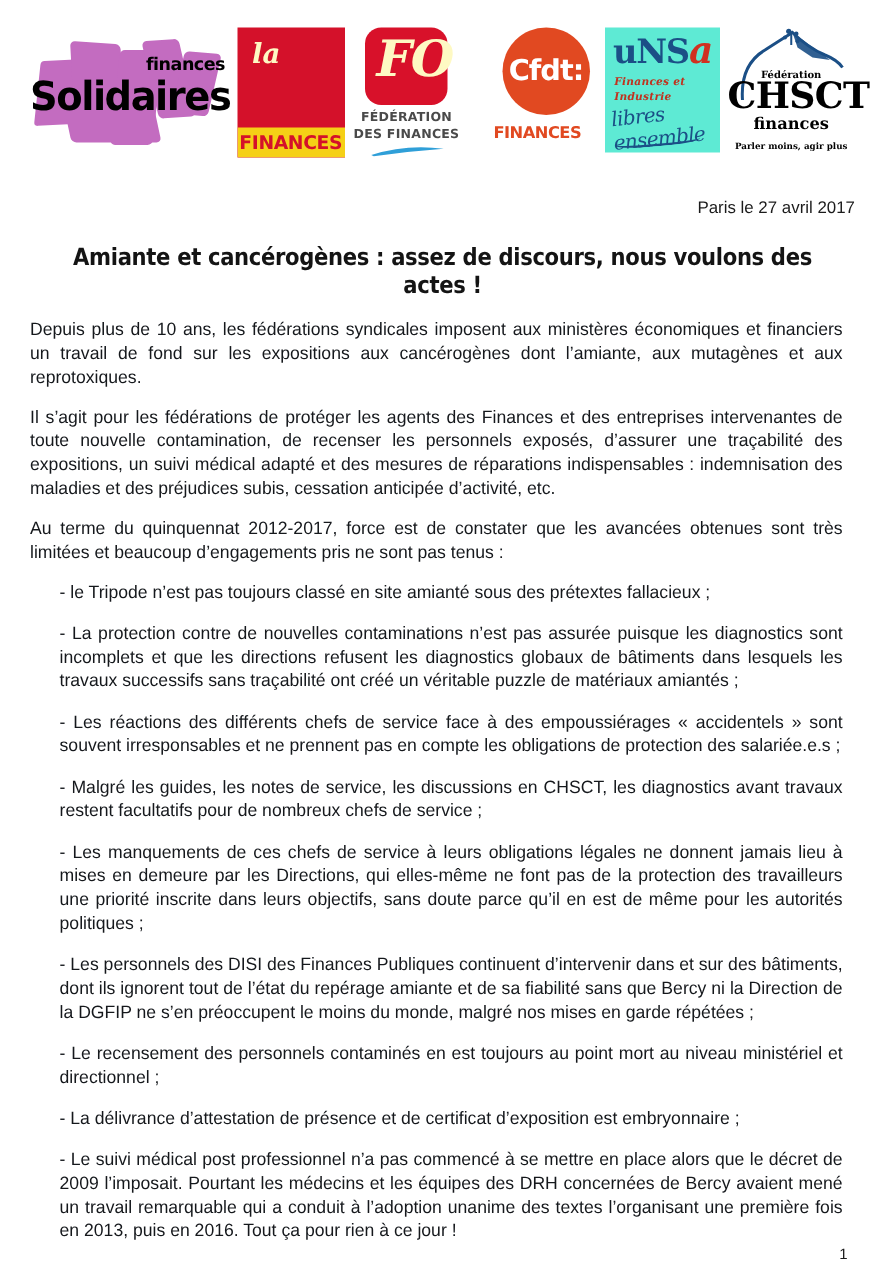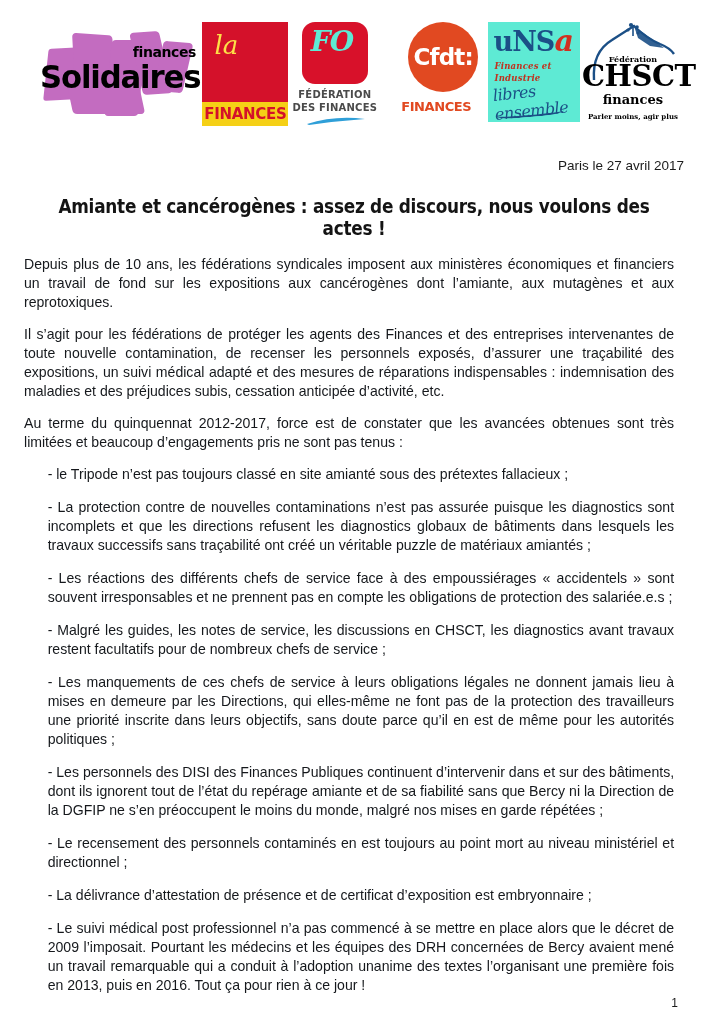--- a/index.html
+++ b/index.html
@@ -14,21 +14,21 @@
     color: #1b1b1b;
     position: relative;
     overflow: hidden;
   }
 
   
   .logo-bar {
     display: flex;
     align-items: flex-start;
     justify-content: space-between;
-    padding: 22px 24px 0 40px;
+    padding: 22px 24px 0 24px;
     height: 126px;
     box-sizing: border-box;
   }
   .logo {
     position: relative;
     flex: none;
   }
 
   
   .logo-solidaires {
@@ -76,23 +76,23 @@
     height: 104px;
     background: #d4112a;
     position: relative;
     overflow: hidden;
   }
   .cgt-la {
     position: absolute;
     left: 12px; top: 10px;
     font-family: "DejaVu Serif", serif;
     font-style: italic;
-    font-weight: normal;
-    font-size: 26px;
-    color: #fde047;
+    font-weight: bold;
+    font-size: 22px;
+    color: #fef9c3;
     line-height: 1;
   }
   .cgt-main {
     position: absolute;
     left: 6px; top: 26px;
     font-family: "DejaVu Sans", sans-serif;
     font-weight: bold;
     font-size: 42px;
     color: #ffffff;
     line-height: 1;
@@ -128,22 +128,22 @@
     border-radius: 13px;
     margin: 0 auto;
     position: relative;
   }
   .fo-square span {
     position: absolute;
     left: 9px; top: 6px;
     font-family: "DejaVu Serif", serif;
     font-style: italic;
     font-weight: bold;
-    font-size: 28px;
-    color: #5eead4;
+    font-size: 40px;
+    color: #fef9c3;
     line-height: 1;
     letter-spacing: -1px;
   }
   .fo-sub {
     text-align: center;
     font-family: "DejaVu Sans", sans-serif;
     font-weight: bold;
     font-size: 10px;
     color: #4a4a4a;
     line-height: 1.25;

